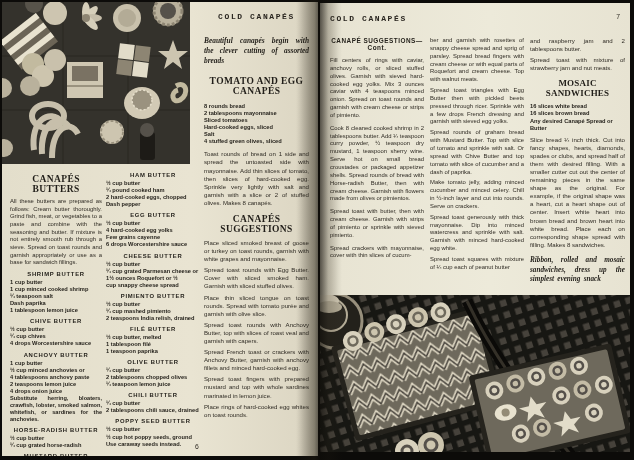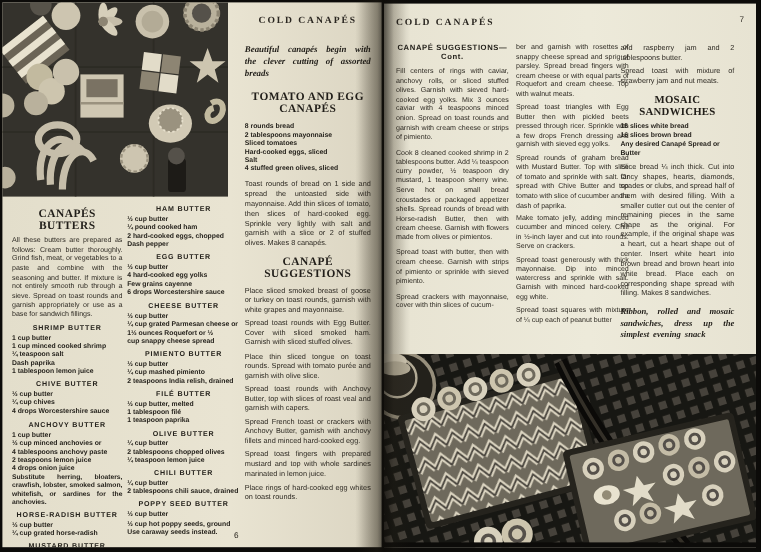--- a/index.html
+++ b/index.html
@@ -6,21 +6,21 @@
   .scan { position:relative; width:634px; height:460px; background:#0c0b09; overflow:hidden;
           font-family:"Liberation Sans", sans-serif; }
   .page { position:absolute; overflow:hidden; }
   .page-left  { left:2px; top:2px; width:316px; height:454px;
                 background:linear-gradient(90deg,#e3decb 0%,#e9e4d2 60%,#ddd7c4 94%,#b9b3a0 100%); }
   .page-right { left:320px; top:3px; width:310px; height:453px;
                 background:linear-gradient(90deg,#c6c0ad 0%,#e8e4d3 6%,#edeada 55%,#e7e3d2 100%); }
   .gutter { position:absolute; left:296px; top:0; width:46px; height:460px; pointer-events:none;
             background:linear-gradient(90deg,rgba(0,0,0,0) 0%,rgba(35,30,20,.38) 40%,rgba(15,13,9,.62) 52%,rgba(35,30,20,.20) 70%,rgba(0,0,0,0) 100%); }
 
-  .runhead { font-family:Liberation Serif, serif; font-weight:bold; font-size:8px;
+  .runhead { font-family:Liberation Mono, monospace; font-weight:bold; font-size:8px;
              letter-spacing:1.6px; color:#2a2620; }
   .bighead { font-family:"Liberation Serif", serif; font-weight:bold; font-size:9.5px;
              letter-spacing:.4px; text-align:center; color:#211e19; margin:6px 0 4px; }
   .subhead { font-weight:bold; font-size:5.9px; letter-spacing:.7px; text-align:center;
              color:#26231d; margin:4px 0 2px; }
   .body-text { font-size:6.1px; line-height:1.33; text-align:justify; color:#2f2b24; }
   .small-body { font-size:5.9px; line-height:1.3; text-align:justify; color:#2f2b24; }
   .para { margin:0 0 3px 0; }
   .ing { font-weight:bold; font-size:5.7px; line-height:1.24; white-space:pre-line; color:#26231d; }
   .intro-italic { font-family:"Liberation Serif", serif; font-weight:bold; font-style:italic;
@@ -35,21 +35,21 @@
   .lp-col1 { position:absolute; left:8px;  top:166px; width:92px; }
   .lp-col2 { position:absolute; left:104px; top:166px; width:94px; }
   .lp-col3 { position:absolute; left:202px; top:10px; width:105px; }
   .lp-runhead { text-align:center; margin-bottom:15px; }
   .lp-pagenum { position:absolute; left:193px; top:441px; }
 
   .rp-runhead { position:absolute; left:10px; top:11px; }
   .rp-pagenum { position:absolute; right:10px; top:10px; }
   .rp-col1 { position:absolute; left:10px;  top:34px; width:94px; }
   .rp-col2 { position:absolute; left:110px; top:34px; width:94px; }
-  .rp-col3 { position:absolute; left:197px; top:34px; width:95px; }
+  .rp-col3 { position:absolute; left:210px; top:34px; width:95px; }
   .rp-col2 .body-text, .rp-col1 .body-text { font-size:5.9px; }
   .rp-photo { position:absolute; left:-1px; top:292px; width:311px; height:161px; }
 
   .recipe { margin-bottom:2px; }
   .note { font-weight:bold; font-size:5.6px; line-height:1.24; text-align:justify; color:#26231d; }
 </style>
 </head>
 <body>
 
 <div class="scan">
@@ -222,21 +222,21 @@
       <div class="runhead lp-runhead">COLD CANAPÉS</div>
       <div class="intro-italic para" style="margin-bottom:10px;">Beautiful canapés begin with the clever cutting of assorted breads</div>
       <div class="bighead" style="margin-bottom:7px;">TOMATO AND EGG CANAPÉS</div>
       <div class="ing" style="margin-bottom:5px;">8 rounds bread
 2 tablespoons mayonnaise
 Sliced tomatoes
 Hard-cooked eggs, sliced
 Salt
 4 stuffed green olives, sliced</div>
       <div class="body-text para" style="margin-bottom:7px;">Toast rounds of bread on 1 side and spread the untoasted side with mayonnaise. Add thin slices of tomato, then slices of hard-cooked egg. Sprinkle very lightly with salt and garnish with a slice or 2 of stuffed olives. Makes 8 canapés.</div>
-      <div class="bighead" style="margin-bottom:5px;">CANAPÉ SUGGESTIONS</div>
+      <div class="bighead" style="margin-bottom:5px;">CANAPÉS SUGGESTIONS</div>
       <div class="body-text para">Place sliced smoked breast of goose or turkey on toast rounds, garnish with white grapes and mayonnaise.</div>
       <div class="body-text para">Spread toast rounds with Egg Butter. Cover with sliced smoked ham. Garnish with sliced stuffed olives.</div>
       <div class="body-text para">Place thin sliced tongue on toast rounds. Spread with tomato purée and garnish with olive slice.</div>
       <div class="body-text para">Spread toast rounds with Anchovy Butter, top with slices of roast veal and garnish with capers.</div>
       <div class="body-text para">Spread French toast or crackers with Anchovy Butter, garnish with anchovy fillets and minced hard-cooked egg.</div>
       <div class="body-text para">Spread toast fingers with prepared mustard and top with whole sardines marinated in lemon juice.</div>
       <div class="body-text para">Place rings of hard-cooked egg whites on toast rounds.</div>
     </div>
 
     <div class="pagenum lp-pagenum">6</div>

